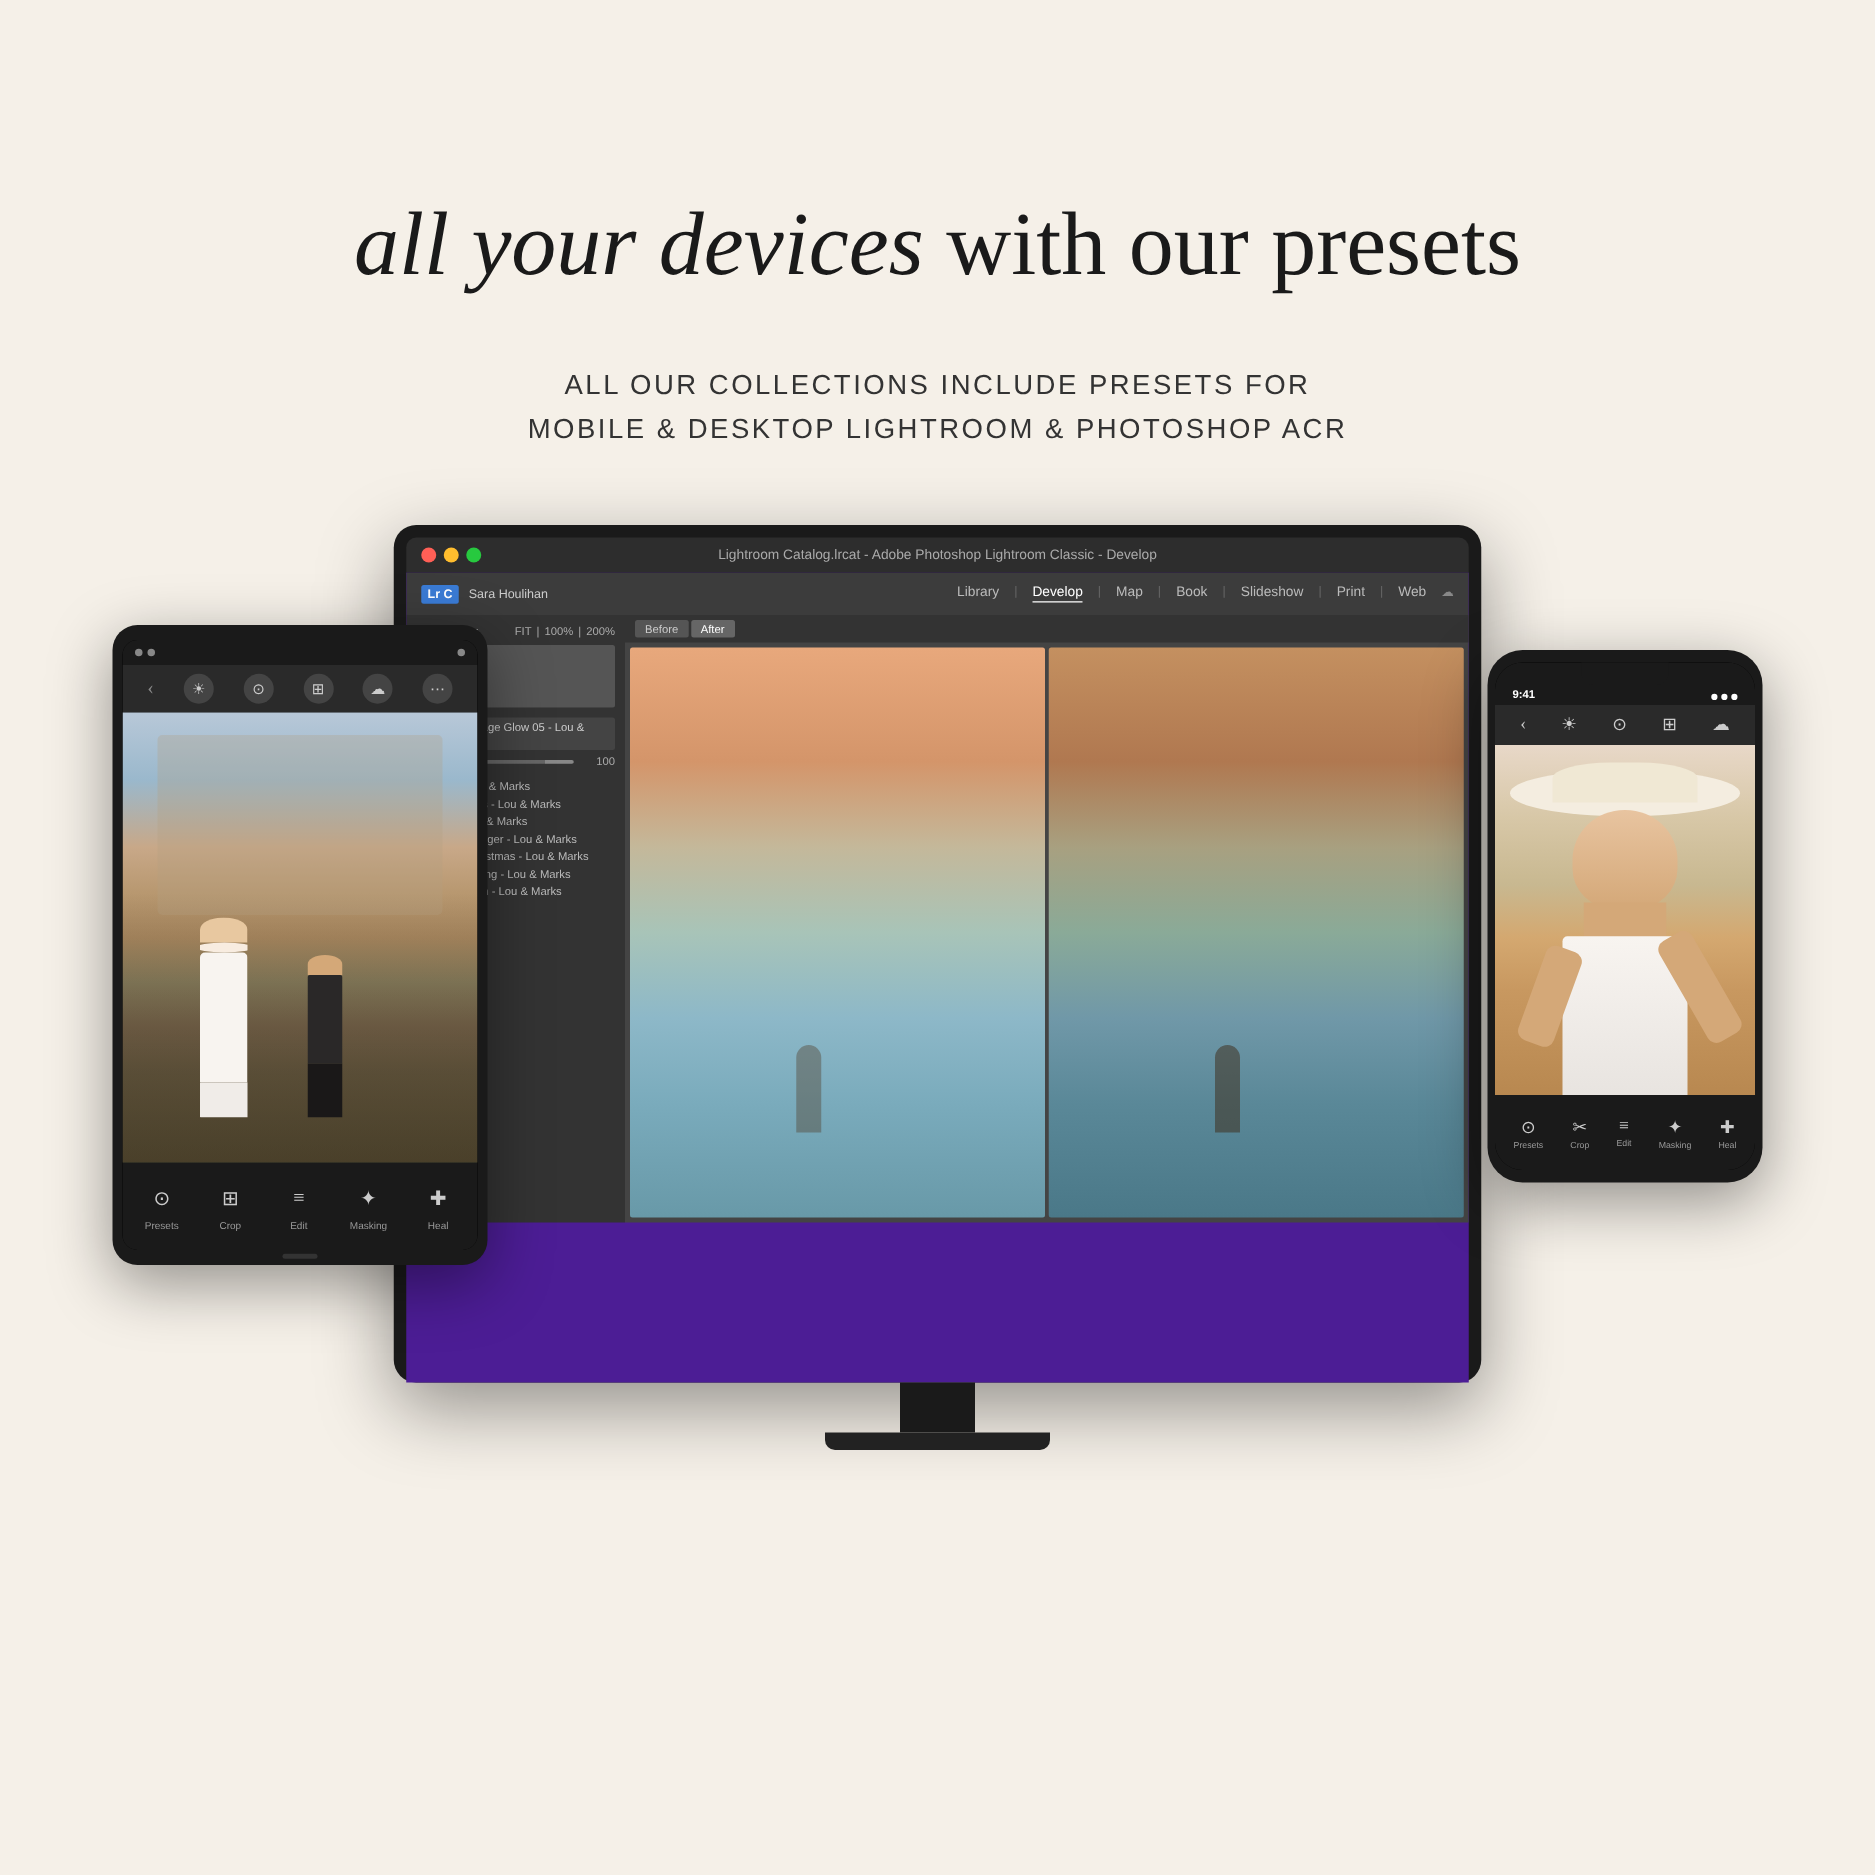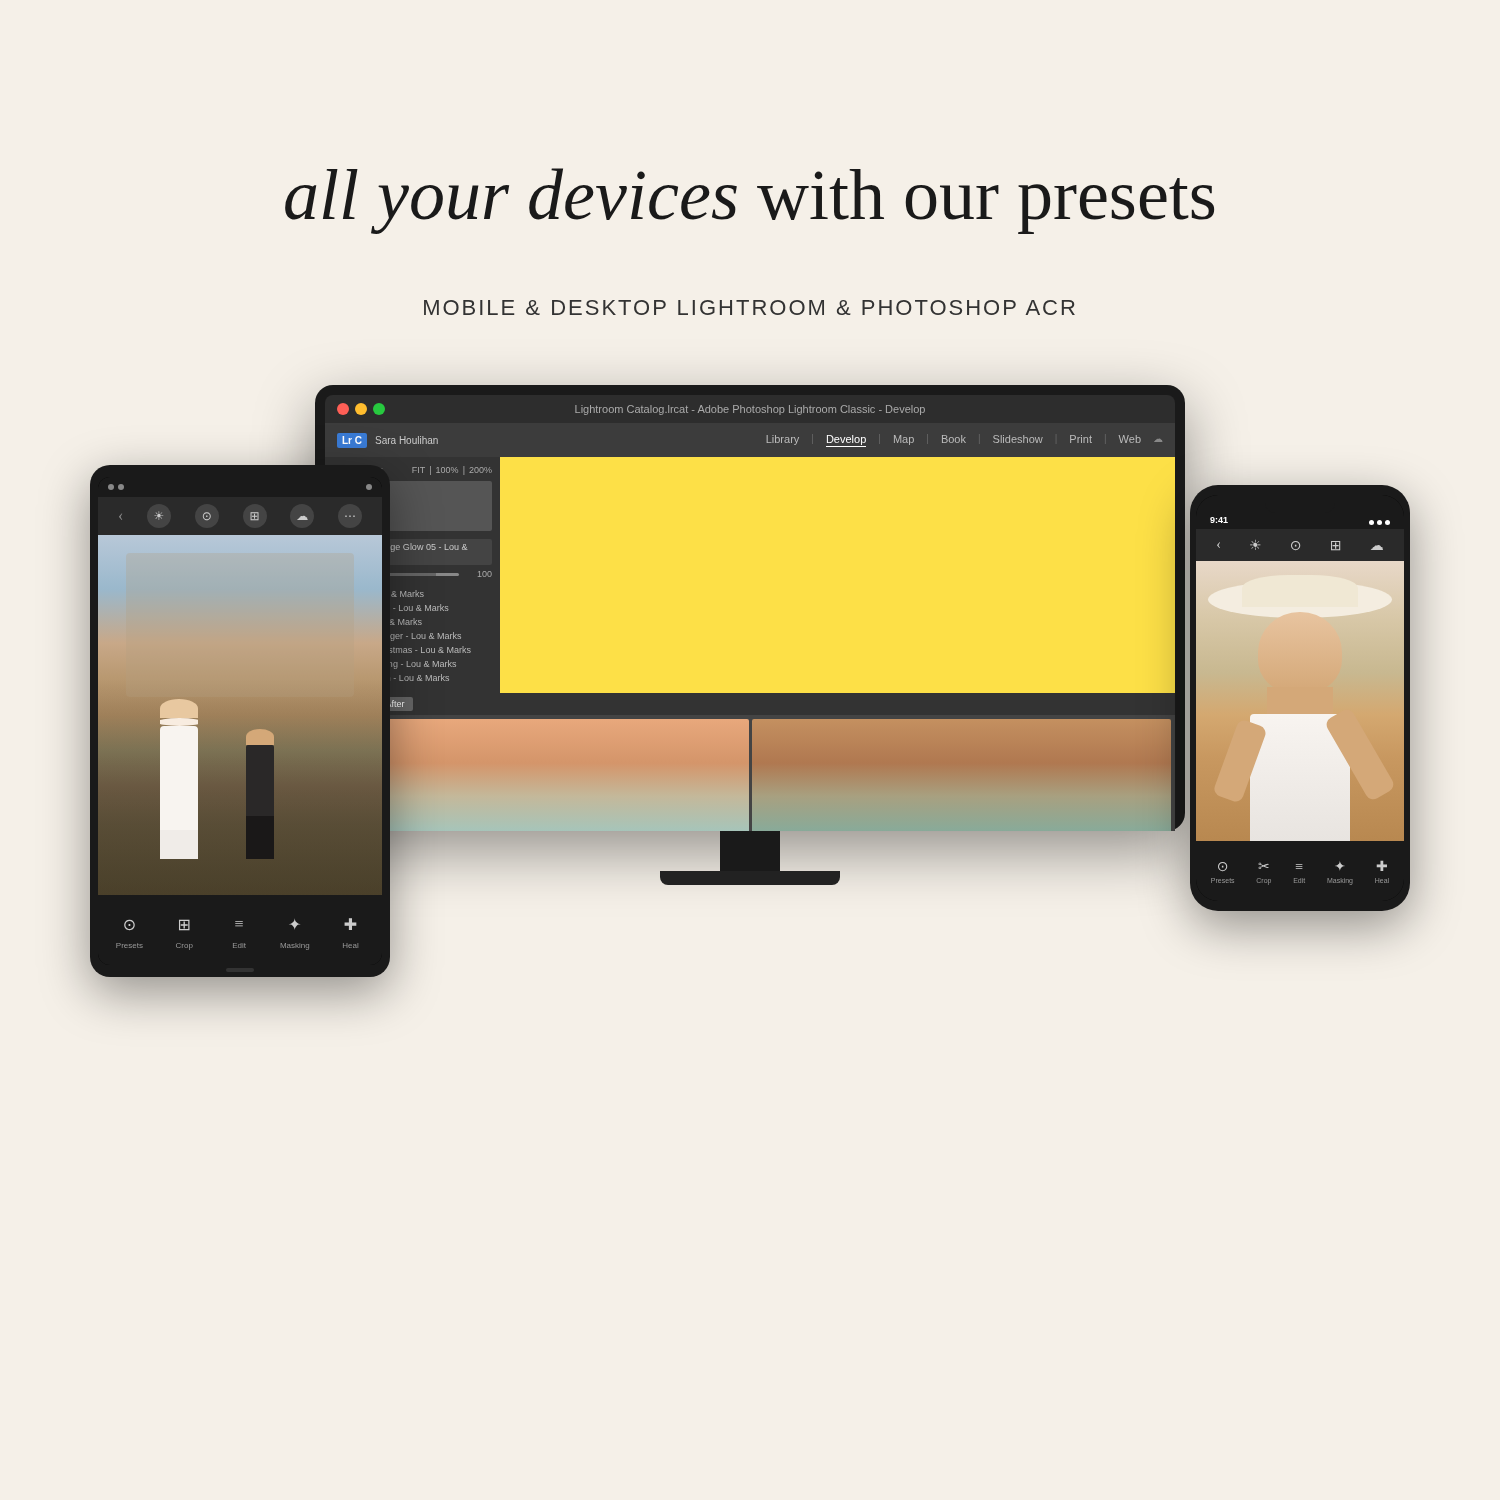--- a/index.html
+++ b/index.html
@@ -87,22 +87,22 @@
       position: absolute;
       left: 50%;
       transform: translateX(-50%);
       font-size: 11px;
       color: #aaa;
       font-family: Arial, sans-serif;
       white-space: nowrap;
     }
 
     .monitor-screen {
-      background: #fde047;
-      height: 408px;
+      background: #4c1d95;
+      height: 648px;
       overflow: hidden;
     }
 
     .lr-topbar {
       background: #3c3c3c;
       height: 34px;
       display: flex;
       align-items: center;
       padding: 0 12px;
     }
@@ -135,21 +135,20 @@
 
     .lr-modules span.active {
       color: white;
       border-bottom: 1px solid white;
       padding-bottom: 1px;
     }
 
     .lr-main {
       display: flex;
       height: 486px;
-      flex-direction: column;
     }
 
     .lr-sidebar {
       width: 175px;
       background: #333;
       padding: 8px;
       flex-shrink: 0;
     }
 
     .lr-nav-header {
@@ -553,20 +552,21 @@
   </style>
 </head>
 <body>
 
 <div class="main-heading">
   <br>
   <em>all your devices</em><span> with our presets</span>
 </div>
 
 <div class="sub-heading">
+  <div>ALL OUR COLLECTIONS INCLUDE PRESETS FOR</div>
   <div>MOBILE &amp; DESKTOP LIGHTROOM &amp; PHOTOSHOP ACR</div>
 </div>
 
 <div class="devices-container">
 
   <div class="desktop-monitor">
     <div class="monitor-frame">
       <div class="monitor-titlebar">
         <div class="traffic-lights">
           <div class="tl tl-red"></div>

